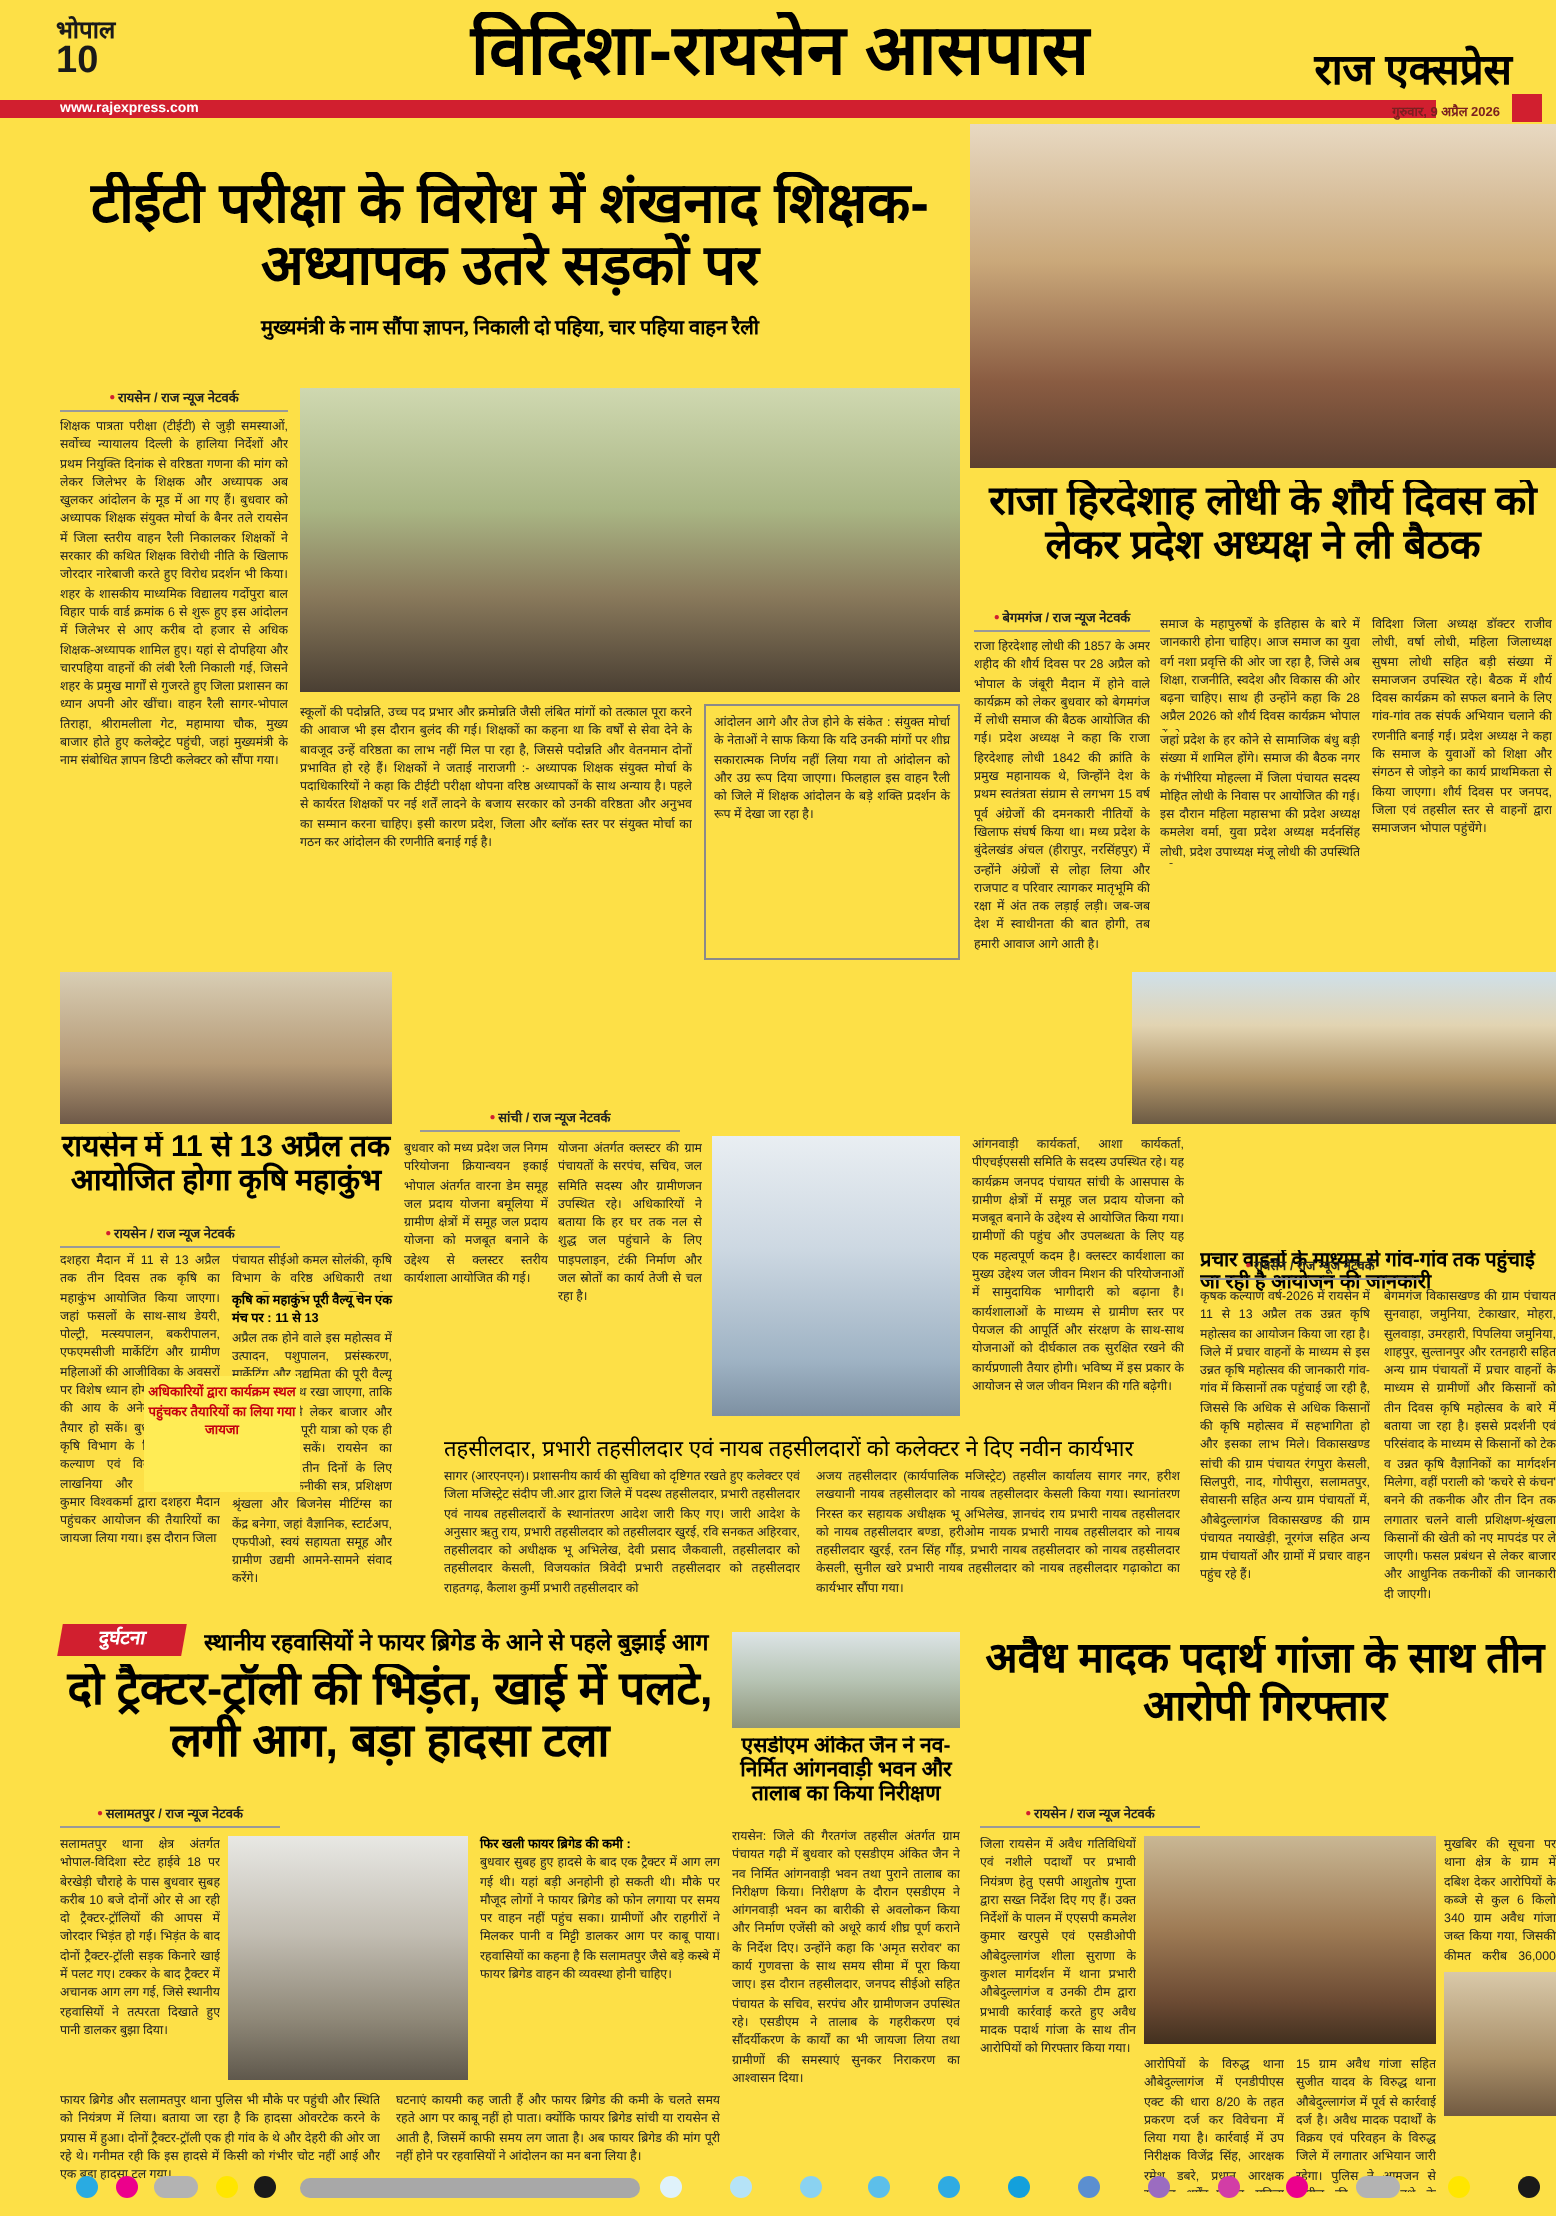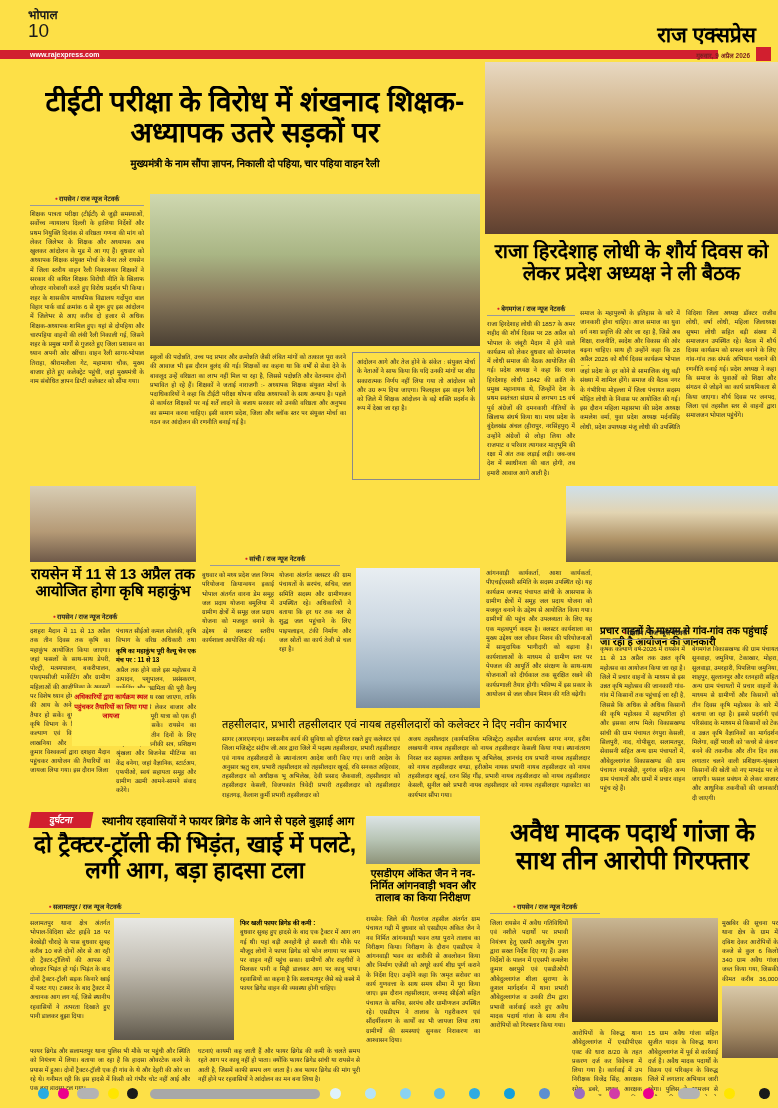--- a/index.html
+++ b/index.html
@@ -34,21 +34,22 @@
   .regdot{display:inline-block;width:11px;height:11px;border-radius:50%;}
   .regrow{display:flex;align-items:center;}
   .graybar{background:#a8a8a8;border-radius:5px;}
 </style>
 </head>
 <body>
 
 <div class="page">
 
   <div class="abs" style="left:28px;top:6px;font-size:12px;font-weight:800;">भोपाल</div>
-  <div class="abs" style="left:28px;top:20px;font-size:19px;font-weight:400;">10</div>
+  <div class="abs" style="left:28px;top:20px;font-size:19px;font-weight:700;">10</div>
+  <div class="abs hl" style="left:120px;top:6px;width:540px;font-size:35px;">विदिशा-रायसेन आसपास</div>
   <div class="abs" style="right:22px;top:20px;font-size:21px;font-weight:900;color:#000;">राज एक्सप्रेस</div>
   <div class="abs redbar" style="left:0;top:50px;width:688px;height:9px;"><span>www.rajexpress.com</span></div>
   <div class="abs" style="right:28px;top:51px;font-size:6.5px;font-weight:700;color:#7a2020;">गुरुवार, 9 अप्रैल 2026</div>
   <div class="abs" style="right:7px;top:47px;width:15px;height:14px;background:#d11f2f;"></div>
 
   <div class="abs hl" style="left:30px;top:86px;width:450px;height:84px;font-size:28px;">टीईटी परीक्षा के विरोध में शंखनाद शिक्षक-अध्यापक उतरे सड़कों पर</div>
   <div class="abs sub" style="left:30px;top:156px;width:450px;height:18px;font-size:10px;font-family:Liberation Serif, serif;">मुख्यमंत्री के नाम सौंपा ज्ञापन, निकाली दो पहिया, चार पहिया वाहन रैली</div>
   <div class="abs" style="left:30px;top:194px;width:114px;height:286px;">
     <div class="byline">रायसेन / राज न्यूज नेटवर्क</div>
     <div class="bt" style="height:272px;">शिक्षक पात्रता परीक्षा (टीईटी) से जुड़ी समस्याओं, सर्वोच्च न्यायालय दिल्ली के हालिया निर्देशों और प्रथम नियुक्ति दिनांक से वरिष्ठता गणना की मांग को लेकर जिलेभर के शिक्षक और अध्यापक अब खुलकर आंदोलन के मूड में आ गए हैं। बुधवार को अध्यापक शिक्षक संयुक्त मोर्चा के बैनर तले रायसेन में जिला स्तरीय वाहन रैली निकालकर शिक्षकों ने सरकार की कथित शिक्षक विरोधी नीति के खिलाफ जोरदार नारेबाजी करते हुए विरोध प्रदर्शन भी किया। शहर के शासकीय माध्यमिक विद्यालय गर्दोपुरा बाल विहार पार्क वार्ड क्रमांक 6 से शुरू हुए इस आंदोलन में जिलेभर से आए करीब दो हजार से अधिक शिक्षक-अध्यापक शामिल हुए। यहां से दोपहिया और चारपहिया वाहनों की लंबी रैली निकाली गई, जिसने शहर के प्रमुख मार्गों से गुजरते हुए जिला प्रशासन का ध्यान अपनी ओर खींचा। वाहन रैली सागर-भोपाल तिराहा, श्रीरामलीला गेट, महामाया चौक, मुख्य बाजार होते हुए कलेक्ट्रेट पहुंची, जहां मुख्यमंत्री के नाम संबोधित ज्ञापन डिप्टी कलेक्टर को सौंपा गया।</div>
@@ -115,21 +116,21 @@
     <div class="lead">फिर खली फायर ब्रिगेड की कमी :</div>
     <div class="bt" style="height:106px;">बुधवार सुबह हुए हादसे के बाद एक ट्रैक्टर में आग लग गई थी। यहां बड़ी अनहोनी हो सकती थी। मौके पर मौजूद लोगों ने फायर ब्रिगेड को फोन लगाया पर समय पर वाहन नहीं पहुंच सका। ग्रामीणों और राहगीरों ने मिलकर पानी व मिट्टी डालकर आग पर काबू पाया। रहवासियों का कहना है कि सलामतपुर जैसे बड़े कस्बे में फायर ब्रिगेड वाहन की व्यवस्था होनी चाहिए।</div>
   </div>
   <div class="abs bt" style="left:30px;top:1046px;width:160px;height:44px;">फायर ब्रिगेड और सलामतपुर थाना पुलिस भी मौके पर पहुंची और स्थिति को नियंत्रण में लिया। बताया जा रहा है कि हादसा ओवरटेक करने के प्रयास में हुआ। दोनों ट्रैक्टर-ट्रॉली एक ही गांव के थे और देहरी की ओर जा रहे थे। गनीमत रही कि इस हादसे में किसी को गंभीर चोट नहीं आई और एक बड़ा हादसा टल गया।</div>
   <div class="abs bt" style="left:198px;top:1046px;width:162px;height:44px;">घटनाएं कायमी कह जाती हैं और फायर ब्रिगेड की कमी के चलते समय रहते आग पर काबू नहीं हो पाता। क्योंकि फायर ब्रिगेड सांची या रायसेन से आती है, जिसमें काफी समय लग जाता है। अब फायर ब्रिगेड की मांग पूरी नहीं होने पर रहवासियों ने आंदोलन का मन बना लिया है।</div>
 
   <div class="abs photo photo-inspection" style="left:366px;top:816px;width:114px;height:48px;"></div>
   <div class="abs hl" style="left:366px;top:868px;width:114px;height:42px;font-size:10.5px;">एसडीएम अंकित जैन ने नव-निर्मित आंगनवाड़ी भवन और तालाब का किया निरीक्षण</div>
   <div class="abs bt" style="left:366px;top:914px;width:114px;height:182px;">रायसेन: जिले की गैरतगंज तहसील अंतर्गत ग्राम पंचायत गढ़ी में बुधवार को एसडीएम अंकित जैन ने नव निर्मित आंगनवाड़ी भवन तथा पुराने तालाब का निरीक्षण किया। निरीक्षण के दौरान एसडीएम ने आंगनवाड़ी भवन का बारीकी से अवलोकन किया और निर्माण एजेंसी को अधूरे कार्य शीघ्र पूर्ण कराने के निर्देश दिए। उन्होंने कहा कि 'अमृत सरोवर' का कार्य गुणवत्ता के साथ समय सीमा में पूरा किया जाए। इस दौरान तहसीलदार, जनपद सीईओ सहित पंचायत के सचिव, सरपंच और ग्रामीणजन उपस्थित रहे। एसडीएम ने तालाब के गहरीकरण एवं सौंदर्यीकरण के कार्यों का भी जायजा लिया तथा ग्रामीणों की समस्याएं सुनकर निराकरण का आश्वासन दिया।</div>
 
-  <div class="abs hl" style="left:490px;top:818px;width:285px;height:80px;font-size:25px;">अवैध मादक पदार्थ गांजा के साथ तीन आरोपी गिरफ्तार</div>
+  <div class="abs hl" style="left:490px;top:818px;width:285px;height:80px;font-size:21px;">अवैध मादक पदार्थ गांजा के साथ तीन आरोपी गिरफ्तार</div>
   <div class="abs" style="left:490px;top:902px;width:110px;">
     <div class="byline">रायसेन / राज न्यूज नेटवर्क</div>
   </div>
   <div class="abs bt" style="left:490px;top:918px;width:78px;height:178px;">जिला रायसेन में अवैध गतिविधियों एवं नशीले पदार्थों पर प्रभावी नियंत्रण हेतु एसपी आशुतोष गुप्ता द्वारा सख्त निर्देश दिए गए हैं। उक्त निर्देशों के पालन में एएसपी कमलेश कुमार खरपुसे एवं एसडीओपी औबेदुल्लागंज शीला सुराणा के कुशल मार्गदर्शन में थाना प्रभारी औबेदुल्लागंज व उनकी टीम द्वारा प्रभावी कार्रवाई करते हुए अवैध मादक पदार्थ गांजा के साथ तीन आरोपियों को गिरफ्तार किया गया।</div>
   <div class="abs photo photo-police" style="left:572px;top:918px;width:146px;height:104px;"></div>
   <div class="abs bt" style="left:572px;top:1028px;width:70px;height:68px;">आरोपियों के विरुद्ध थाना औबेदुल्लागंज में एनडीपीएस एक्ट की धारा 8/20 के तहत प्रकरण दर्ज कर विवेचना में लिया गया है। कार्रवाई में उप निरीक्षक विजेंद्र सिंह, आरक्षक रमेश डबरे, प्रधान आरक्षक राजपुत, धर्मेंद्र परमार, महिला आरक्षक एवं सजीव ब्रह्मास्त्री की सराहनीय भूमिका रही।</div>
   <div class="abs bt" style="left:648px;top:1028px;width:70px;height:68px;">15 ग्राम अवैध गांजा सहित सुजीत यादव के विरुद्ध थाना औबेदुल्लागंज में पूर्व से कार्रवाई दर्ज है। अवैध मादक पदार्थों के विक्रय एवं परिवहन के विरुद्ध जिले में लगातार अभियान जारी रहेगा। पुलिस ने आमजन से अपील की है कि नशे के कारोबार की सूचना पुलिस को दें।</div>
   <div class="abs bt" style="left:722px;top:918px;width:56px;height:64px;">मुखबिर की सूचना पर थाना क्षेत्र के ग्राम में दबिश देकर आरोपियों के कब्जे से कुल 6 किलो 340 ग्राम अवैध गांजा जब्त किया गया, जिसकी कीमत करीब 36,000 रुपये बताई जा रही है।</div>
   <div class="abs photo photo-small" style="left:722px;top:986px;width:56px;height:72px;"></div>
 

